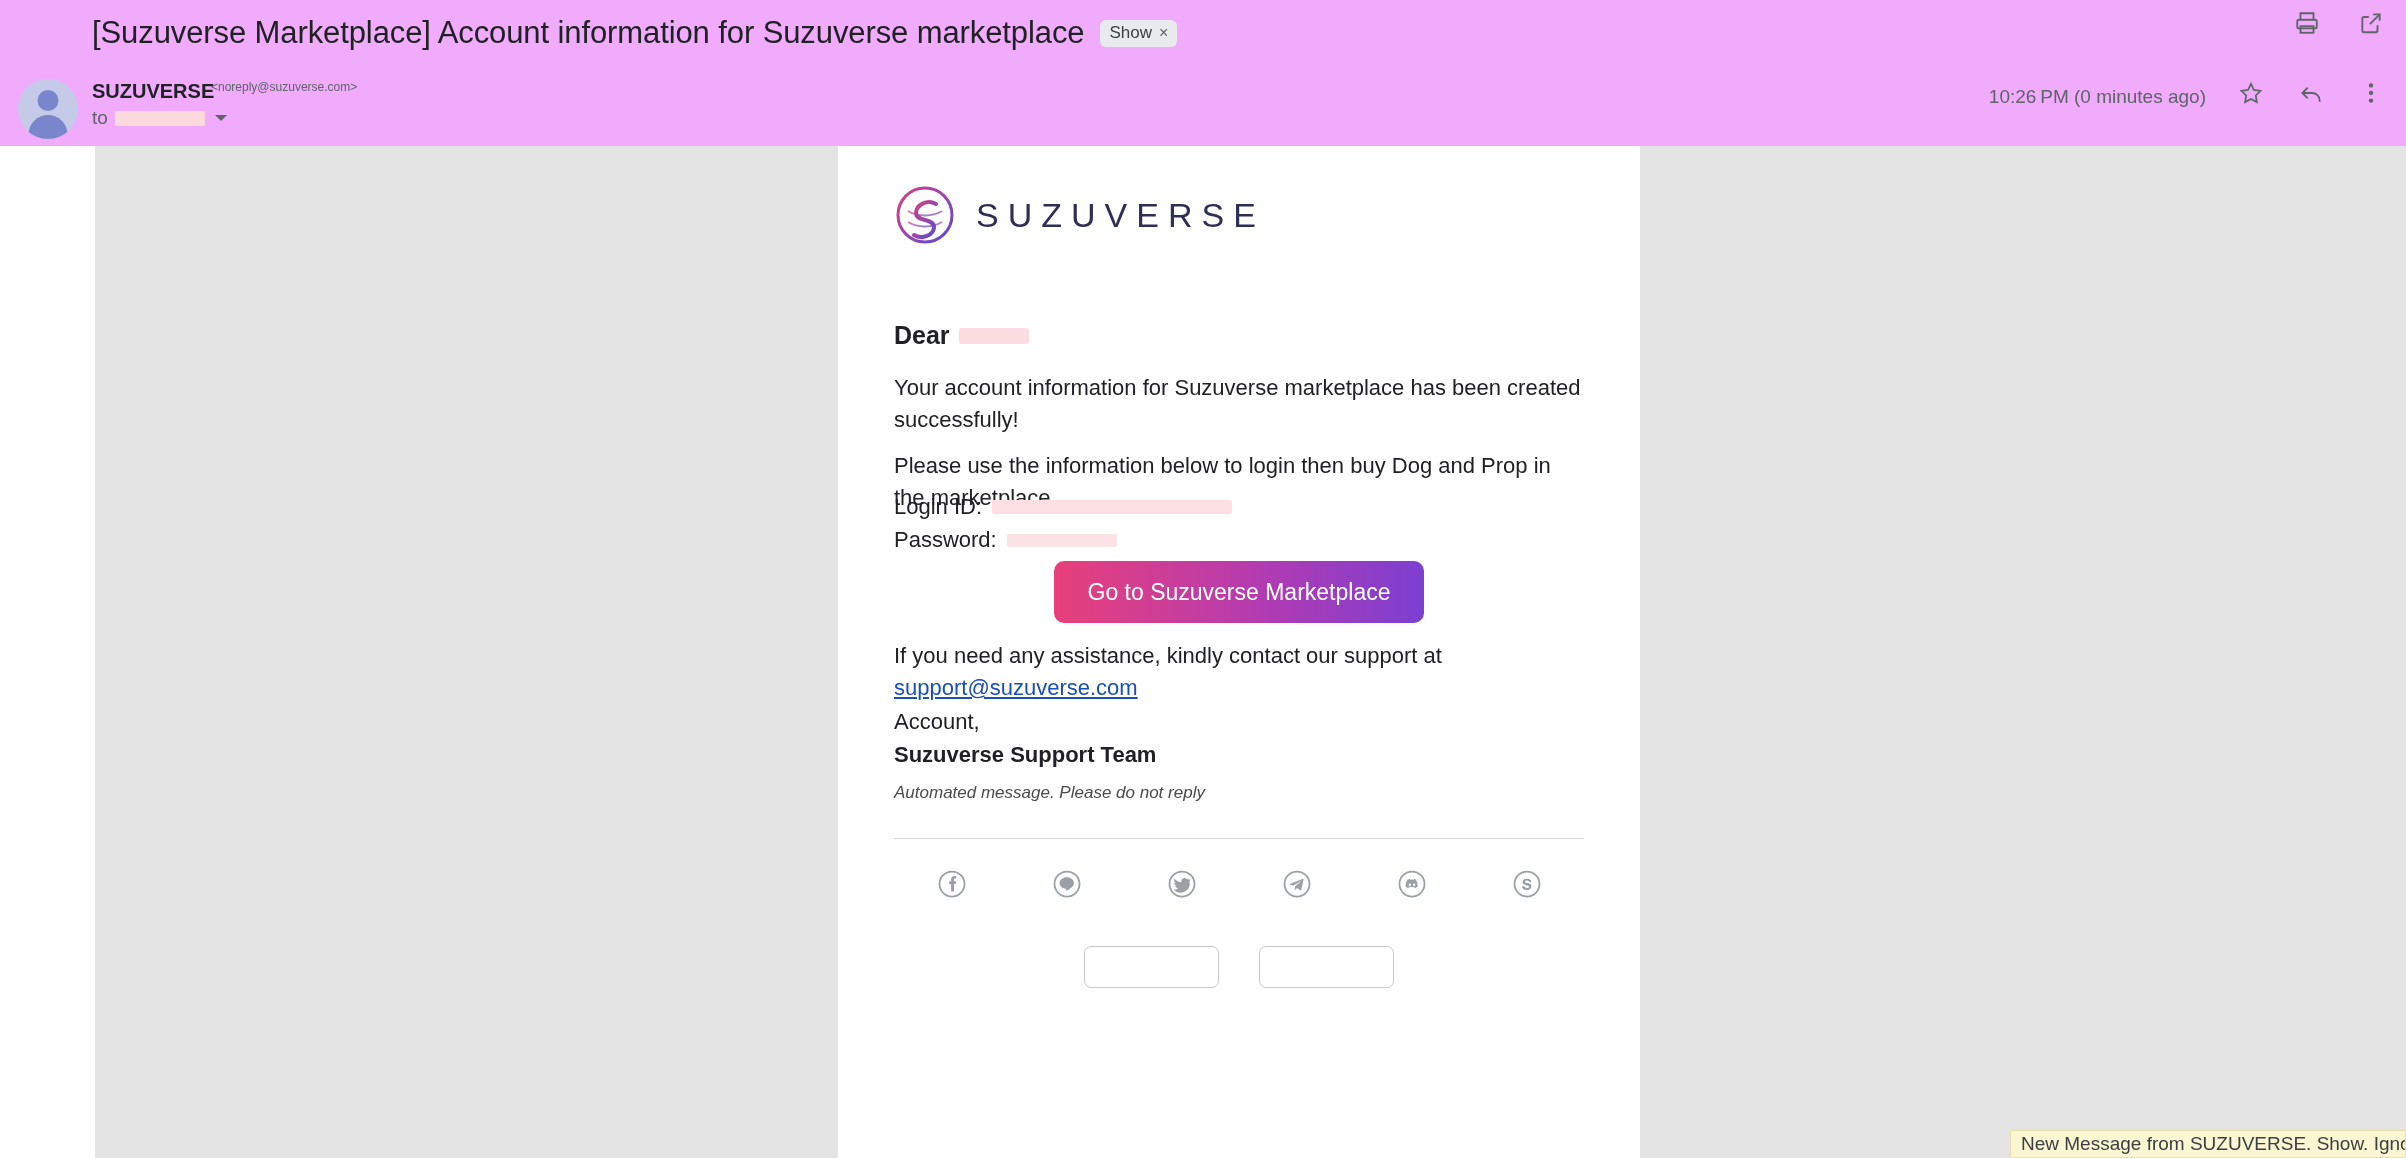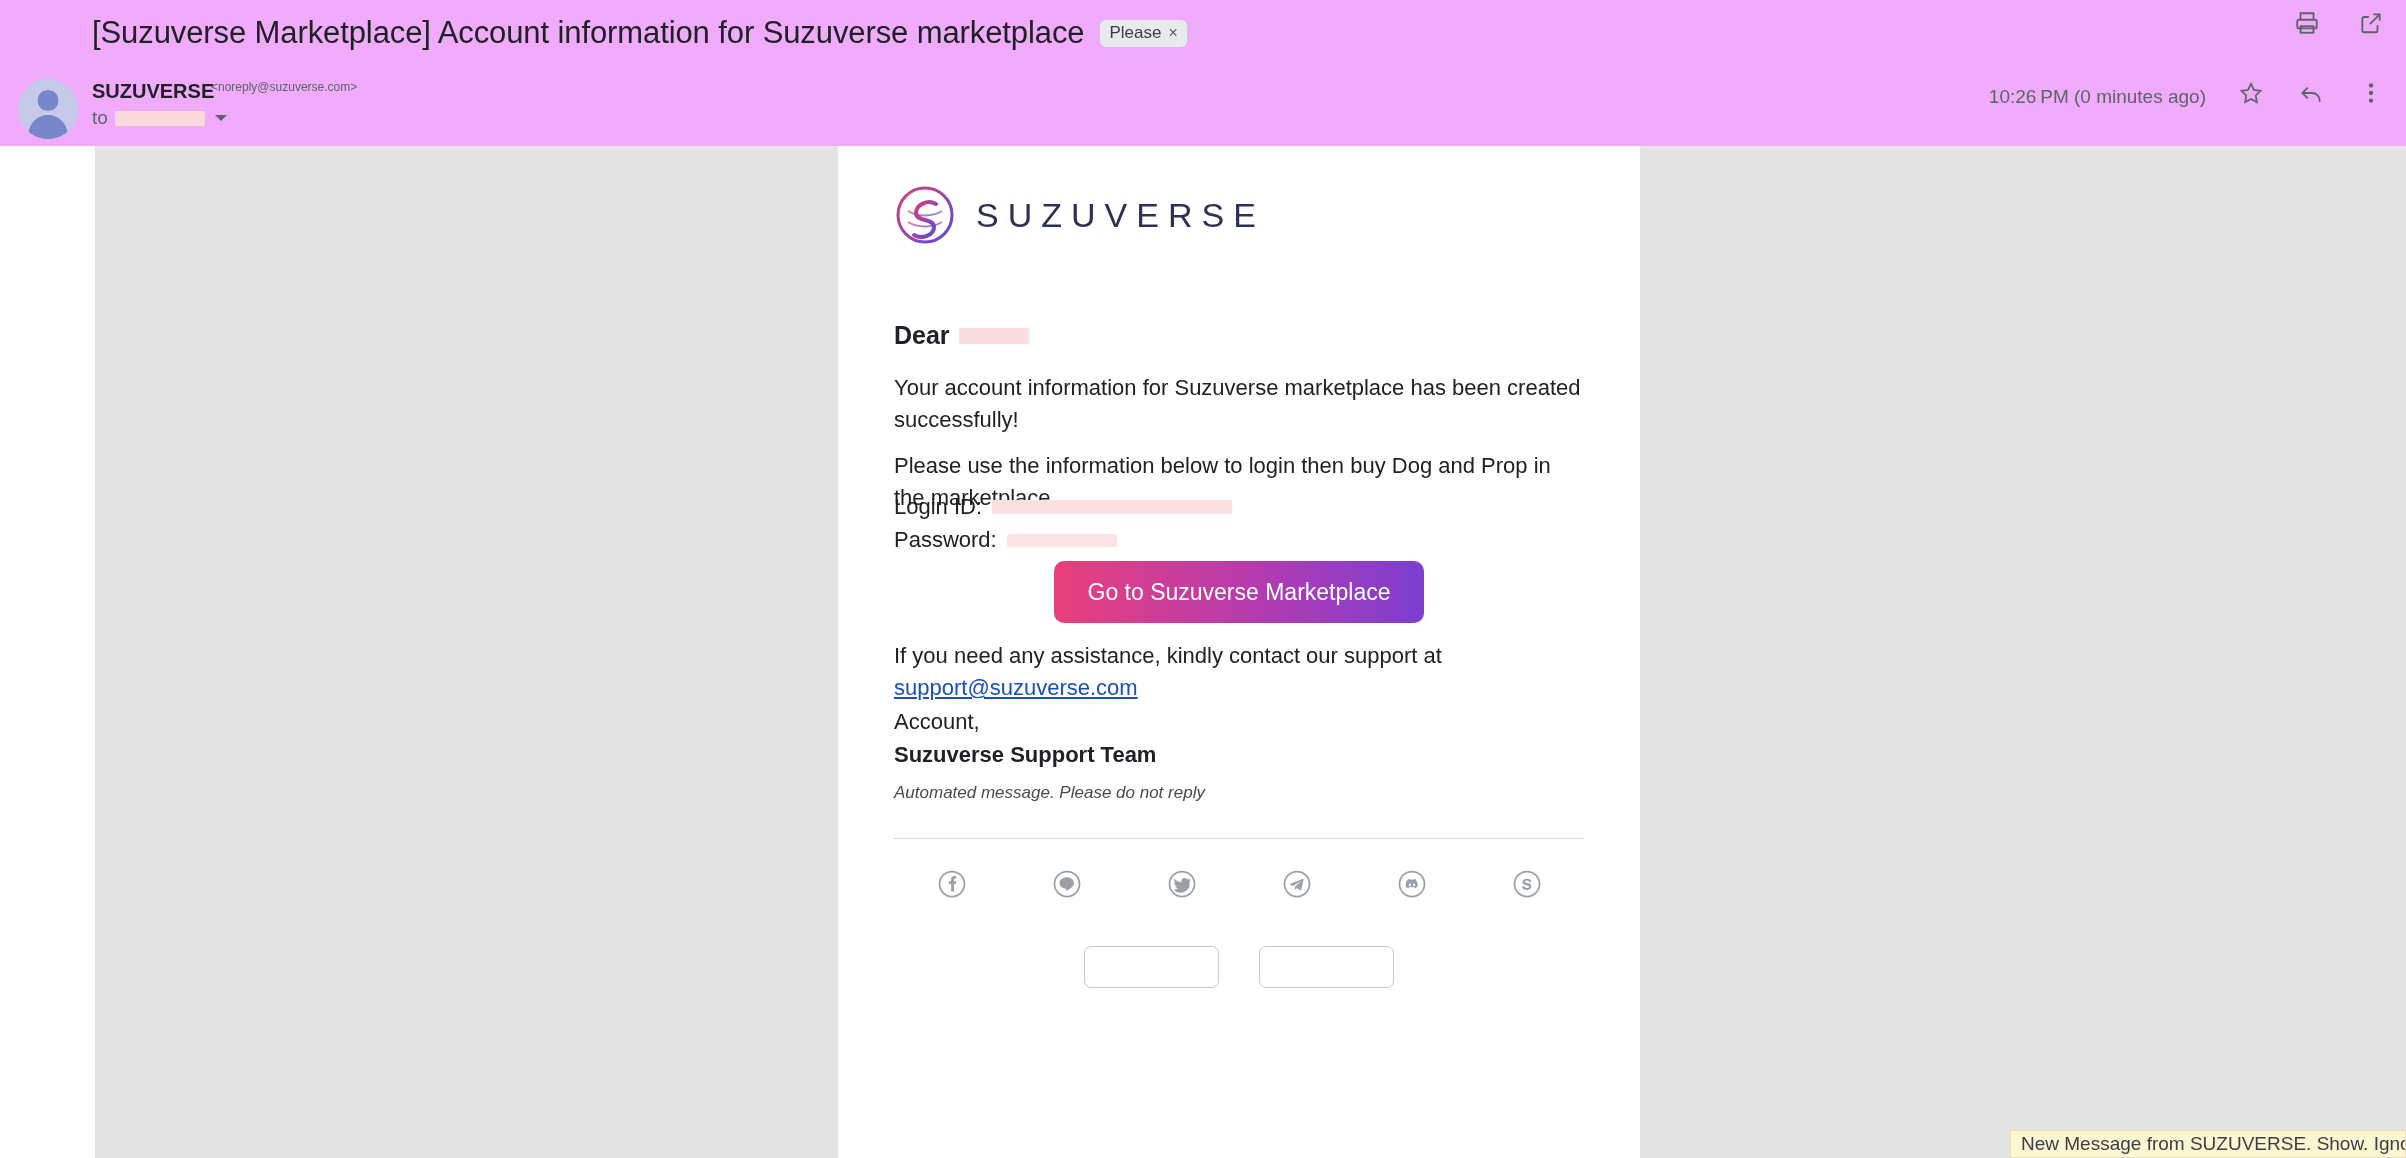--- a/index.html
+++ b/index.html
@@ -346,21 +346,21 @@
   }
 </style>
 </head>
 <body>
 
 <div class="app">
 
   <div class="subject-row">
     <div class="subject-title">[Suzuverse Marketplace] Account information for Suzuverse marketplace</div>
     <div class="inbox-chip">
-      <span>Please</span>
+      <span>Show</span>
       <span class="x">×</span>
     </div>
   </div>
 
   <div class="header-actions">
     <div class="hicon">
       <svg width="26" height="26" viewBox="0 0 24 24" fill="none" stroke="currentColor" stroke-width="1.7">
         <path d="M6 9V3h12v6"></path>
           <rect x="3" y="9" width="18" height="8" rx="1.5"></rect>
           <rect x="6" y="15" width="12" height="6"></rect>

